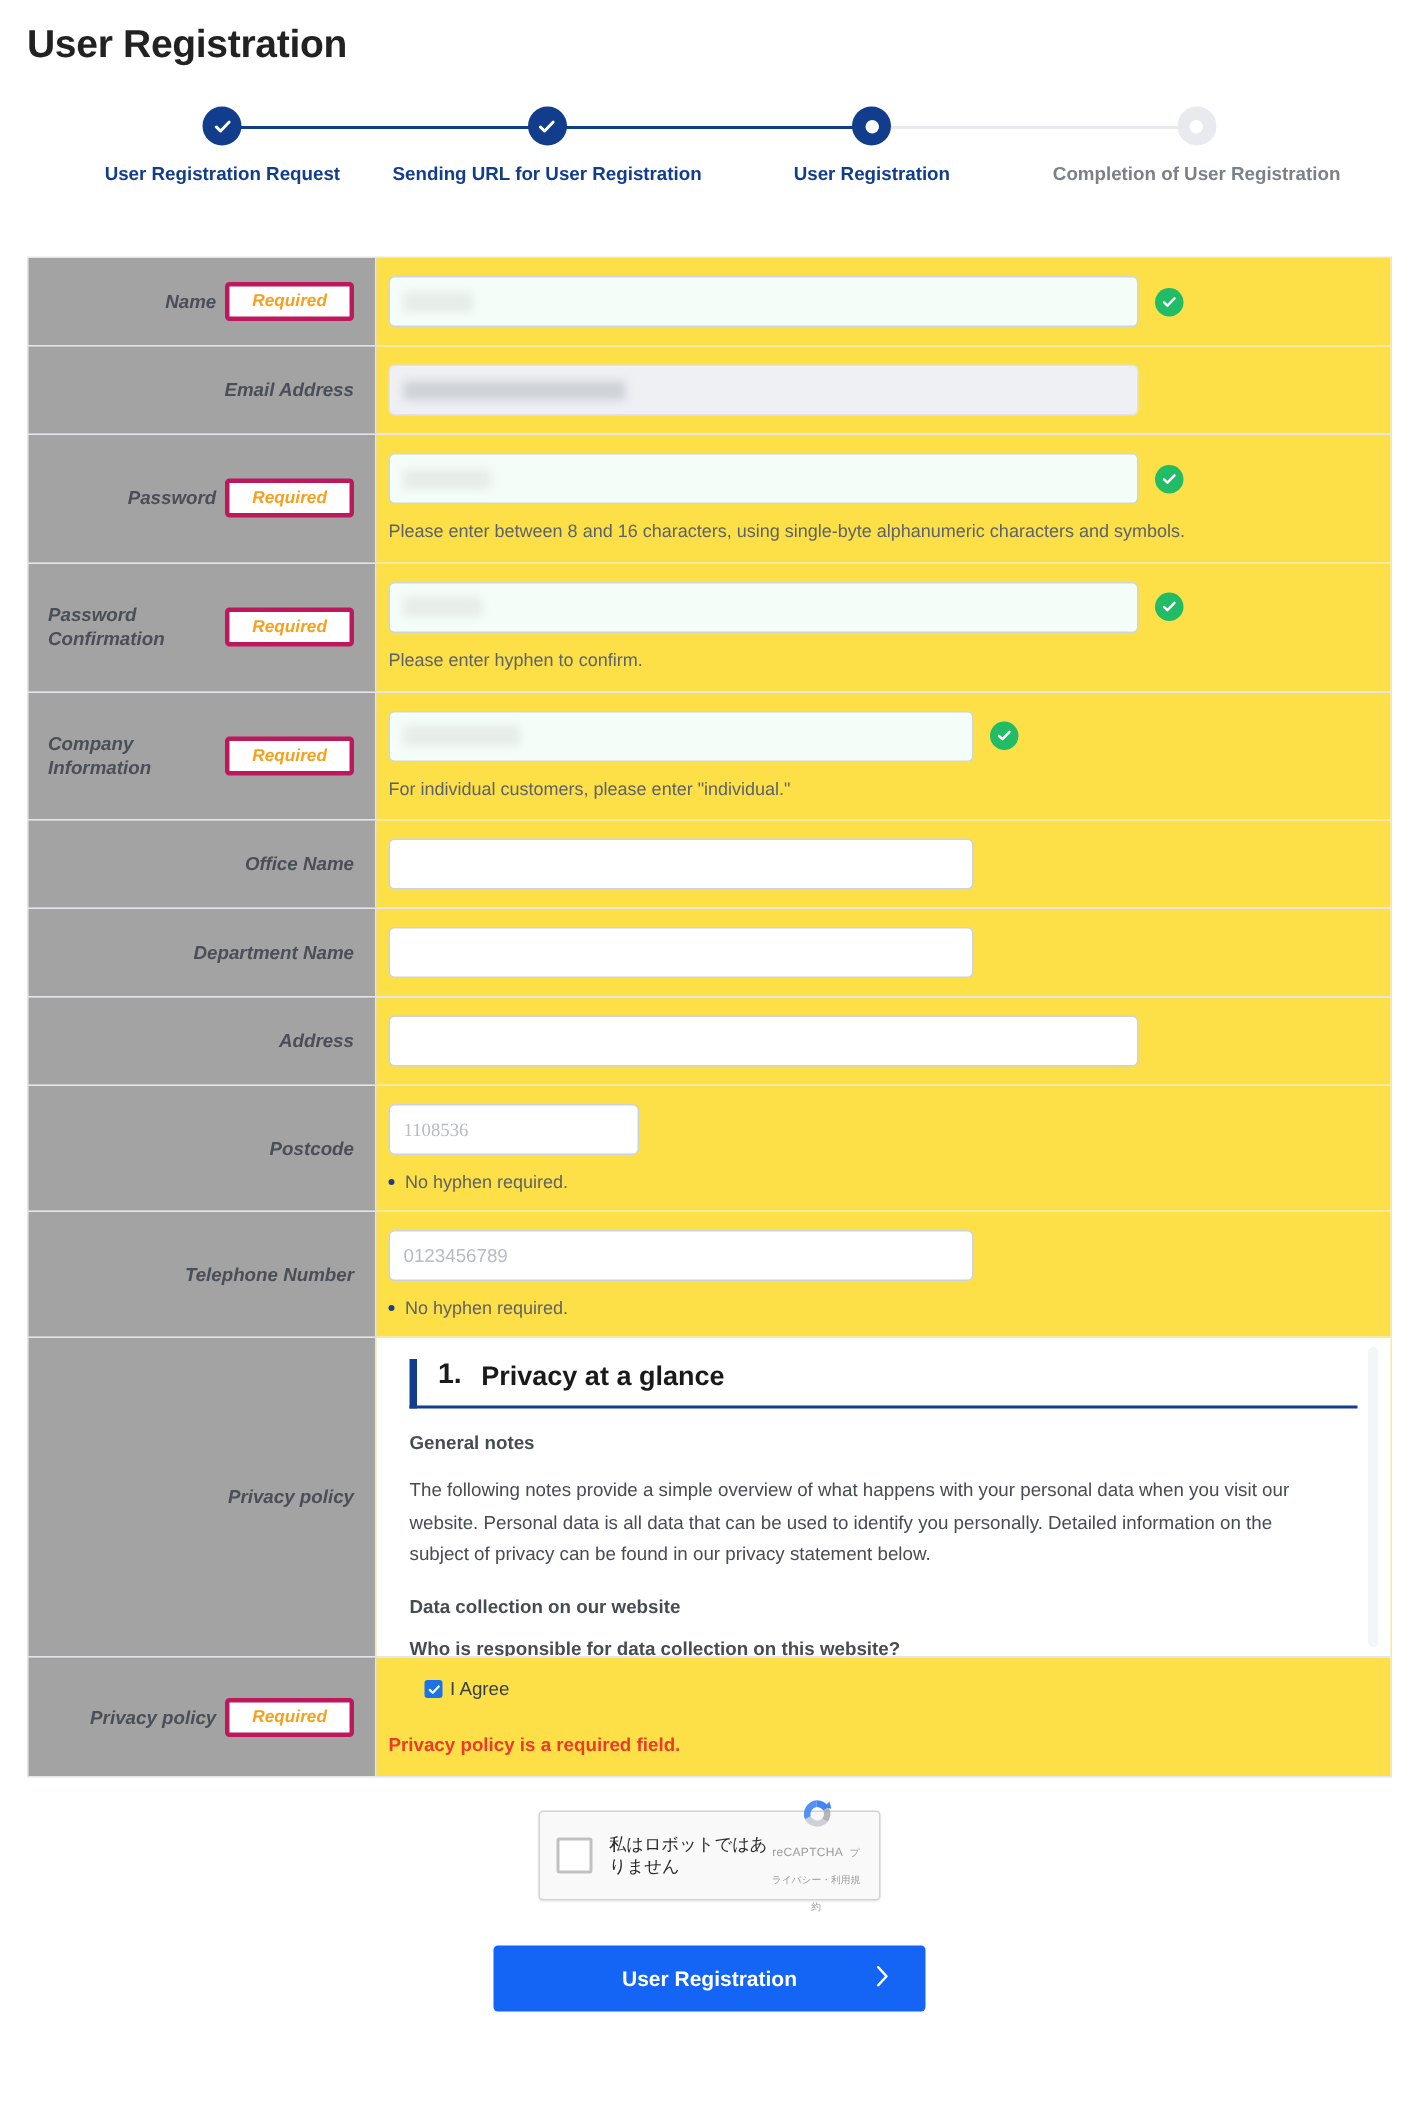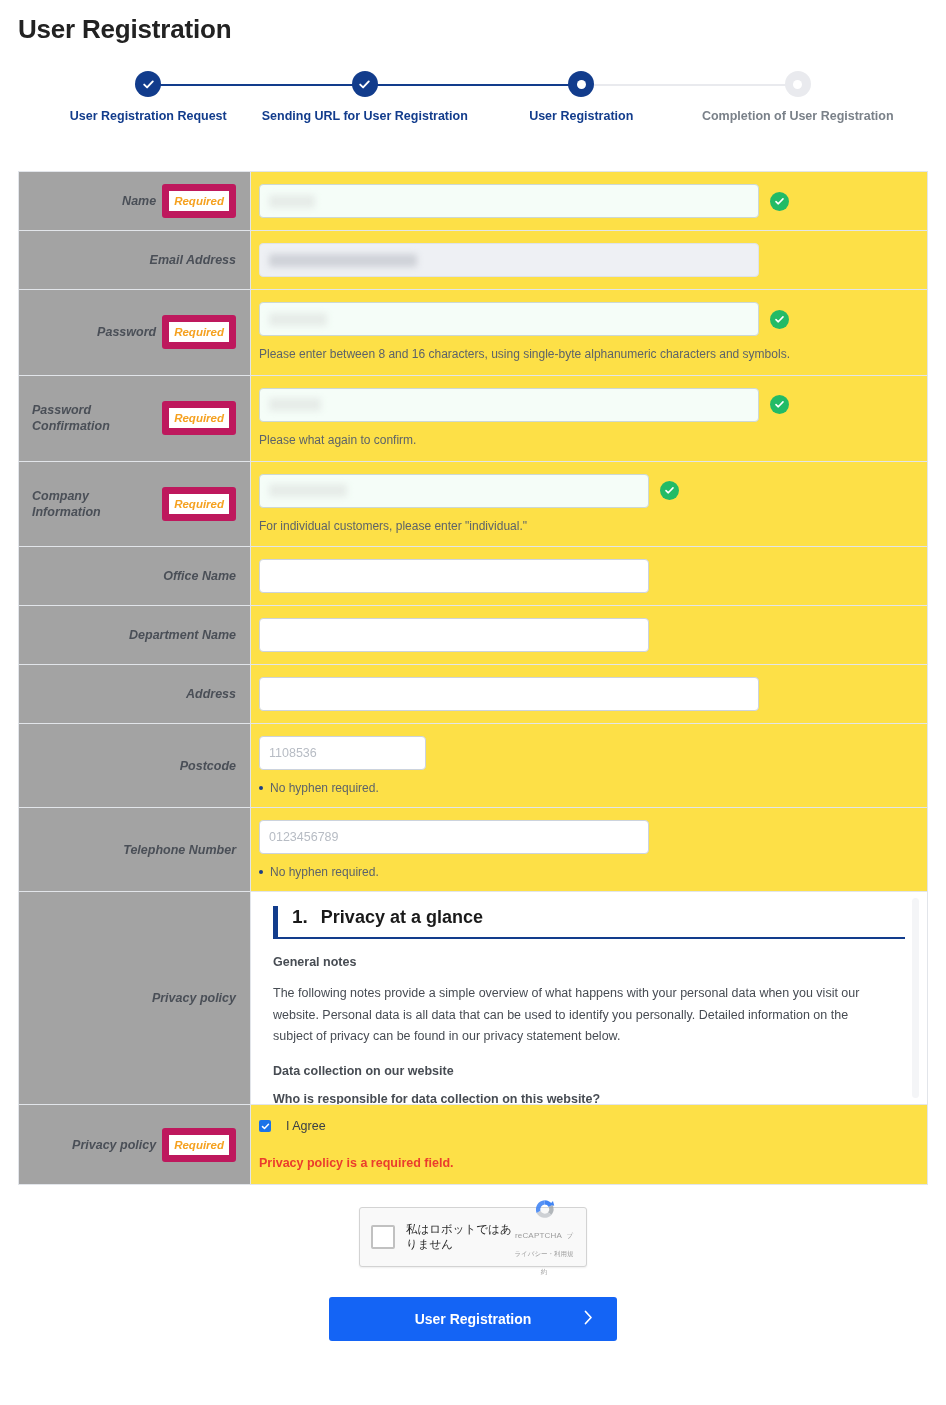--- a/index.html
+++ b/index.html
@@ -104,24 +104,24 @@
     font-size: 12.5px;
     font-weight: bold;
     color: #4a4f57;
     line-height: 1.3;
   }
   .badge-required {
     flex: 0 0 auto;
     font-size: 11.5px;
     font-weight: bold;
     color: #f5a120;
-    border: 7px solid #be185d;
+    border: 3px solid #be185d;
     border-radius: 3px;
     background: #ffffff;
-    padding: 4px 5px;
+    padding: 4px 15px;
     white-space: nowrap;
   }
   .cell-value {
     flex: 1 1 auto;
     padding: 12px 14px 12px 8px;
     display: flex;
     flex-direction: column;
     justify-content: center;
     background: #fde047;
   }
@@ -137,21 +137,21 @@
     background: #ffffff;
     font-family: "Liberation Sans", sans-serif;
     font-size: 12.5px;
     color: #555;
     padding: 0 9px;
     outline: none;
   }
   .txt-input::placeholder { color: #b7bcc4; }
   .txt-input.w-full { width: 500px; }
   .txt-input.w-mid  { width: 390px; }
-  .txt-input.w-small{ width: 167px; }
+  .txt-input.w-small{ width: 167px; font-family: Liberation Serif, serif; }
   .txt-input.filled {
     background: #f5fdf8;
     border-color: #ccd8d5;
   }
   .txt-input.disabled {
     background: #eef0f4;
     border-color: #dfe3e9;
   }
   
   .redact {
@@ -242,21 +242,21 @@
     position: absolute;
     top: 6px;
     right: 8px;
     width: 7px;
     height: 200px;
     background: #f4f5f7;
     border-radius: 4px;
   }
 
   
-  .agree-line { display: flex; align-items: center; gap: 15px; }
+  .agree-line { display: flex; align-items: center; gap: 5px; margin-left: 24px; }
   .agree-box {
     width: 12px; height: 12px;
     background: #1a73e8;
     border-radius: 2px;
     display: inline-flex;
     align-items: center;
     justify-content: center;
     flex: 0 0 auto;
   }
   .agree-text { font-size: 12.5px; color: #3b4046; }
@@ -459,21 +459,21 @@
           <span class="field-wrap">
             <input class="txt-input w-full filled" type="text" value="" style="">
             <span class="redact green" style="width:52px;"></span>
           </span>
           <span class="check-ok">
             <svg width="11" height="11" viewBox="0 0 11 11">
               <path d="M2 5.6 L4.3 7.8 L9 2.9" stroke="#ffffff" stroke-width="1.6" fill="none" stroke-linecap="round" stroke-linejoin="round"></path>
             </svg>
           </span>
         </div>
-        <div class="help-text">Please what again to confirm.</div>
+        <div class="help-text">Please enter hyphen to confirm.</div>
       </div>
     </div>
 
     <div class="form-row">
       <div class="cell-label">
         <span class="label-text">Company Information</span>
         <span class="badge-required">Required</span>
       </div>
       <div class="cell-value">
         <div class="field-line">

